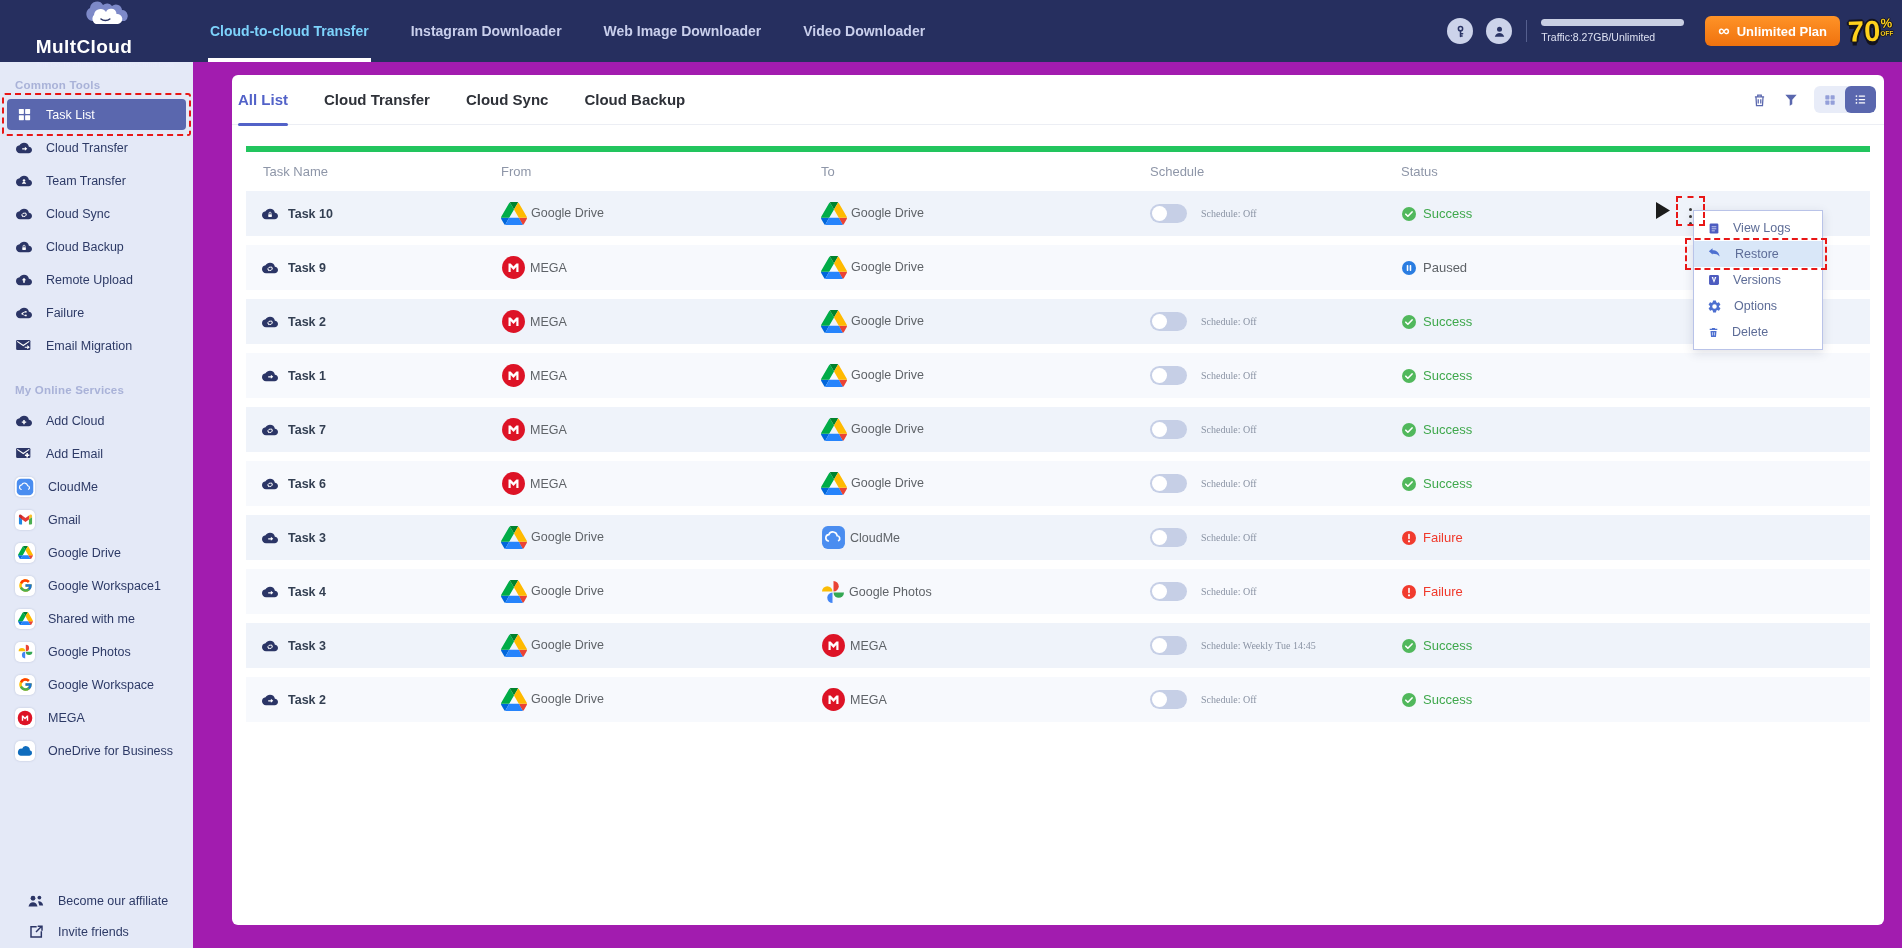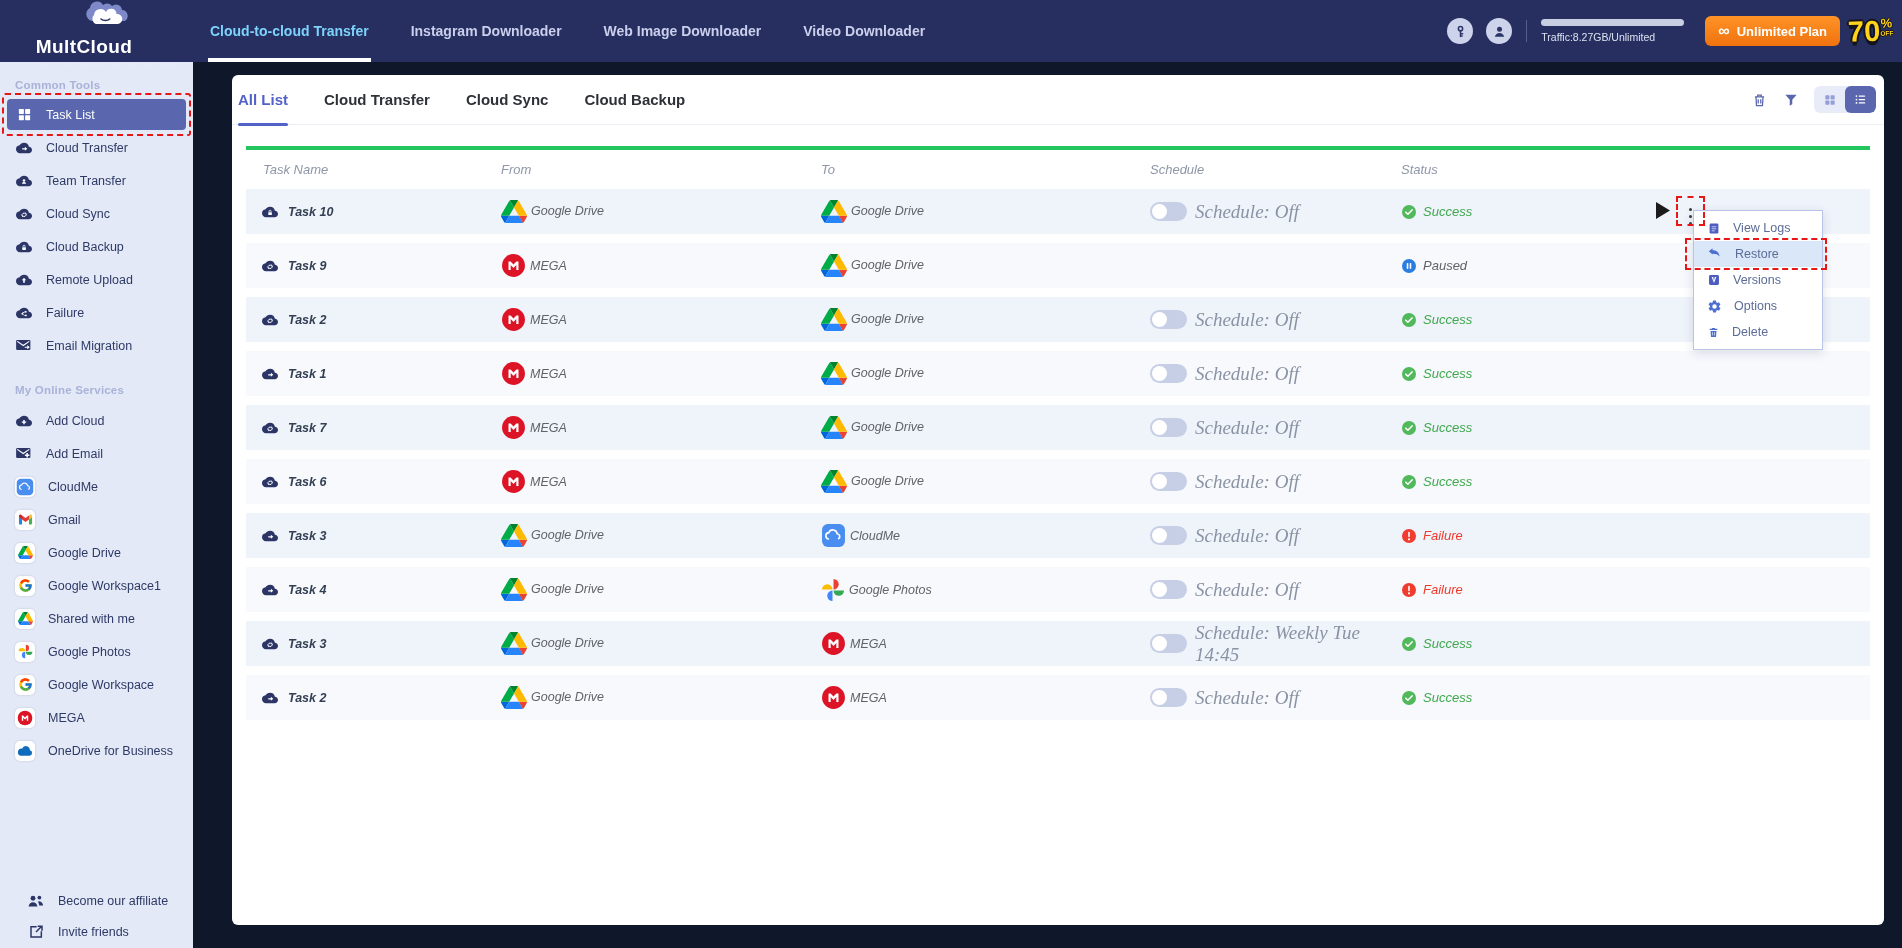--- a/index.html
+++ b/index.html
@@ -40,48 +40,48 @@
   .s-item { height:33px; display:flex; align-items:center; padding-left:15px; gap:13px; color:#2d3a66; font-size:12.5px; cursor:pointer; }
   .s-item .ico { width:18px; }
   .s-item.active { background:#5a67ae; color:#fff; border-radius:4px; margin:1px 7px; height:31px; padding-left:8px; position:relative; }
   .svc-chip { width:20px; height:20px; background:#fff; border-radius:5px; display:flex; align-items:center; justify-content:center; box-shadow:0 0 2px rgba(60,70,120,.25); }
   .side-footer { position:absolute; bottom:1px; left:12px; right:0; }
   .side-footer .s-item { height:31px; }
   .anno { position:absolute; border:2px dashed #e81717; pointer-events:none; z-index:40; }
   .anno.tasklist { inset:-6px -5px; border-radius:3px; }
 
   
-  .main { position:absolute; left:193px; top:62px; right:0; bottom:0; background:#0f172a; }
+  .main { position:absolute; left:193px; top:62px; right:0; bottom:0; background:#a21caf; }
   .card { position:absolute; left:39px; top:13px; right:18px; bottom:23px; background:#fff; border-radius:6px; }
   .tabbar { height:50px; display:flex; align-items:center; padding:0 8px 0 6px; border-bottom:1px solid #eceef4; }
   .tab { position:relative; height:50px; display:flex; align-items:center; margin-right:36px; font-size:15px; font-weight:bold; color:#2e3138; cursor:pointer; }
   .tab.active { color:#5262c8; }
   .tab.active::after { content:""; position:absolute; left:0; right:0; bottom:-1px; height:3px; background:#5262c8; border-radius:2px; }
   .tools { margin-left:auto; display:flex; align-items:center; gap:15px; }
   .tool-btn { cursor:pointer; display:flex; }
   .segmented { display:flex; width:62px; height:27px; border-radius:6px; overflow:hidden; background:#e8ecf8; }
   .seg { flex:1; display:flex; align-items:center; justify-content:center; cursor:pointer; }
   .seg.active { background:#5a67ae; border-radius:6px; }
 
-  .table { margin:21px 14px 0 14px; border-top:4px solid #22c55e;font-style:italic; }
+  .table { margin:21px 14px 0 14px; border-top:6px solid #22c55e; }
   .thead { height:39px; display:flex; align-items:center; color:#8e96a8; font-size:13px; }
   .col-name { width:255px; padding-left:17px; }
   .col-from { width:320px; }
   .col-to   { width:320px; }
   .col-sched{ width:255px; padding-left:9px; }
   .col-stat { flex:1; padding-left:5px; }
   .trow { height:45px; margin-bottom:9px; display:flex; align-items:center; }
   .trow.odd  { background:#eff3fa; }
   .trow.even { background:#f7f9fd; }
   .cell-name { display:flex; align-items:center; gap:9px; padding-left:15px; font-size:12.5px; font-weight:bold; color:#333f52; }
   .cell-svc { display:flex; align-items:center; gap:4px; font-size:12.5px; color:#5f6368; }
   .cell-sched { display:flex; align-items:center; }
   .toggle { width:37px; height:19px; border-radius:10px; background:#c6cfe6; position:relative; cursor:pointer; flex:none; }
   .toggle .knob { position:absolute; left:2px; top:2px; width:15px; height:15px; border-radius:50%; background:#fff; }
-  .sched-label { margin-left:8px; font-family:"Liberation Serif",serif; font-size:19px; color:#8a93a4; }
+  .sched-label { margin-left:14px; font-family:"Liberation Serif",serif; font-size:10px; color:#8a93a4; }
   .cell-stat { display:flex; align-items:center; gap:6px; font-size:13px; }
   .st-success { color:#3fa84c; }
   .st-failure { color:#f0392b; }
   .st-paused  { color:#5f6368; }
 
   
   .play-btn { position:absolute; left:1462px; top:140px; cursor:pointer; z-index:20; }
   .kebab { position:absolute; left:1491px; top:141px; width:12px; height:26px; display:flex; flex-direction:column; align-items:center; justify-content:center; gap:4px; cursor:pointer; z-index:20; }
   .kebab i { width:3px; height:3px; border-radius:50%; background:#3a3a3a; }
   .anno.kebab-box { left:1483px; top:134px; width:29px; height:30px; }

